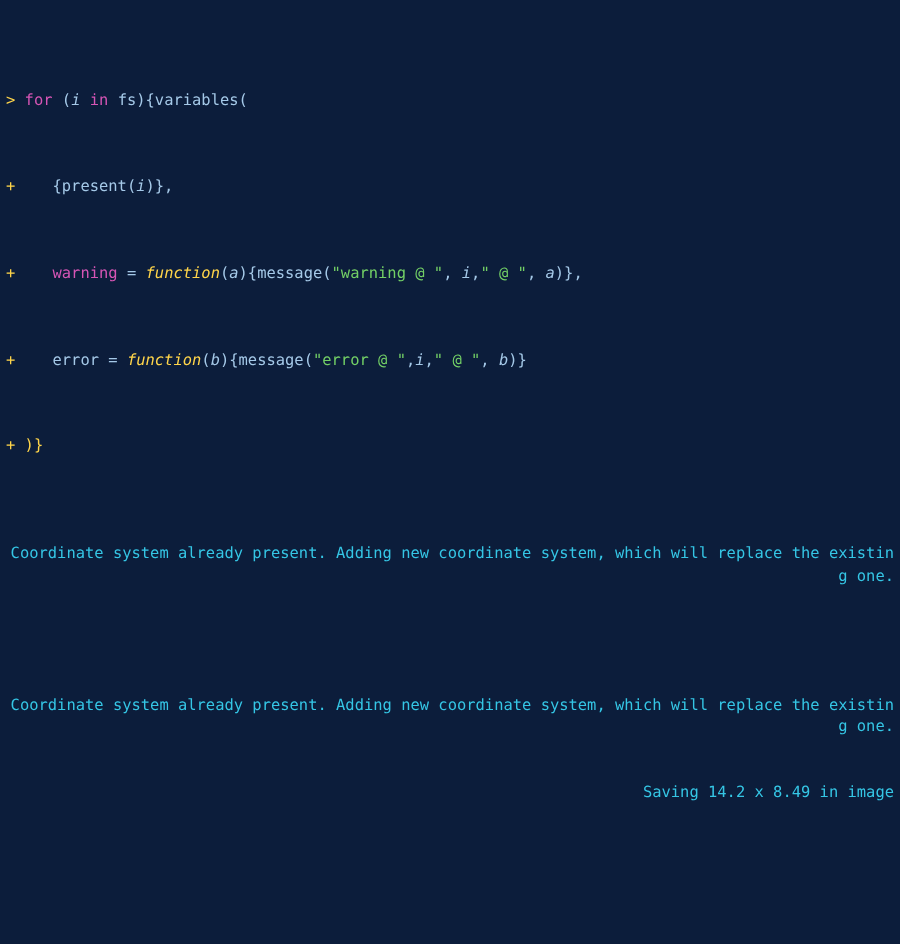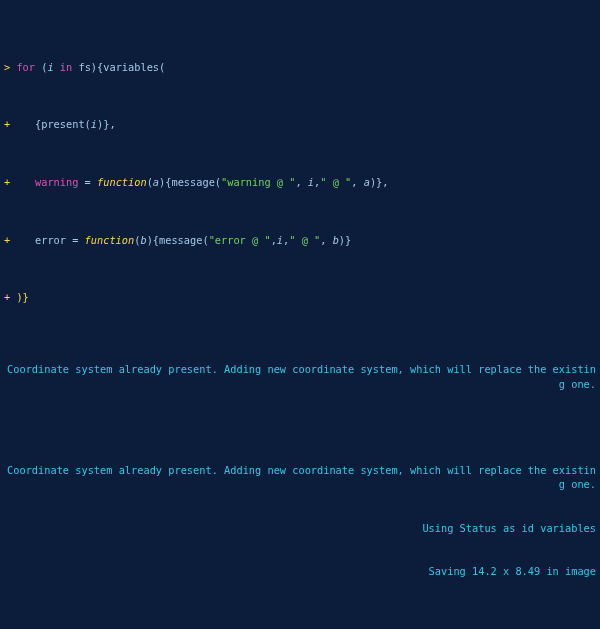--- a/index.html
+++ b/index.html
@@ -44,21 +44,20 @@
   <span class="line"><span class="plus">+</span><span class="code">    </span><span class="kw-warn">warning</span><span class="code"> = </span><span class="fn-a">function</span><span class="code">(</span><span class="argvar">a</span><span class="code">){message(</span><span class="str">"warning @ "</span><span class="code">, </span><span class="argvar">i</span><span class="code">,</span><span class="str">" @ "</span><span class="code">, </span><span class="argvar">a</span><span class="code">)},</span></span>
 
   <span class="line"><span class="plus">+</span><span class="code">    error = </span><span class="fn-b">function</span><span class="code">(</span><span class="argvar">b</span><span class="code">){message(</span><span class="str">"error @ "</span><span class="code">,</span><span class="argvar">i</span><span class="code">,</span><span class="str">" @ "</span><span class="code">, </span><span class="argvar">b</span><span class="code">)}</span></span>
 
   <span class="line"><span class="plus">+</span><span class="brace"> )}</span></span>
 
   
   <span class="line info">Coordinate system already present. Adding new coordinate system, which will replace the existing one.</span>
   <span class="line empty"></span>
   <span class="line info">Coordinate system already present. Adding new coordinate system, which will replace the existing one.</span>
-  <span class="line info">Using Status as id variables</span>
   <span class="line info">Saving 14.2 x 8.49 in image</span>
   
   
   
   
 
   
   
 
   

